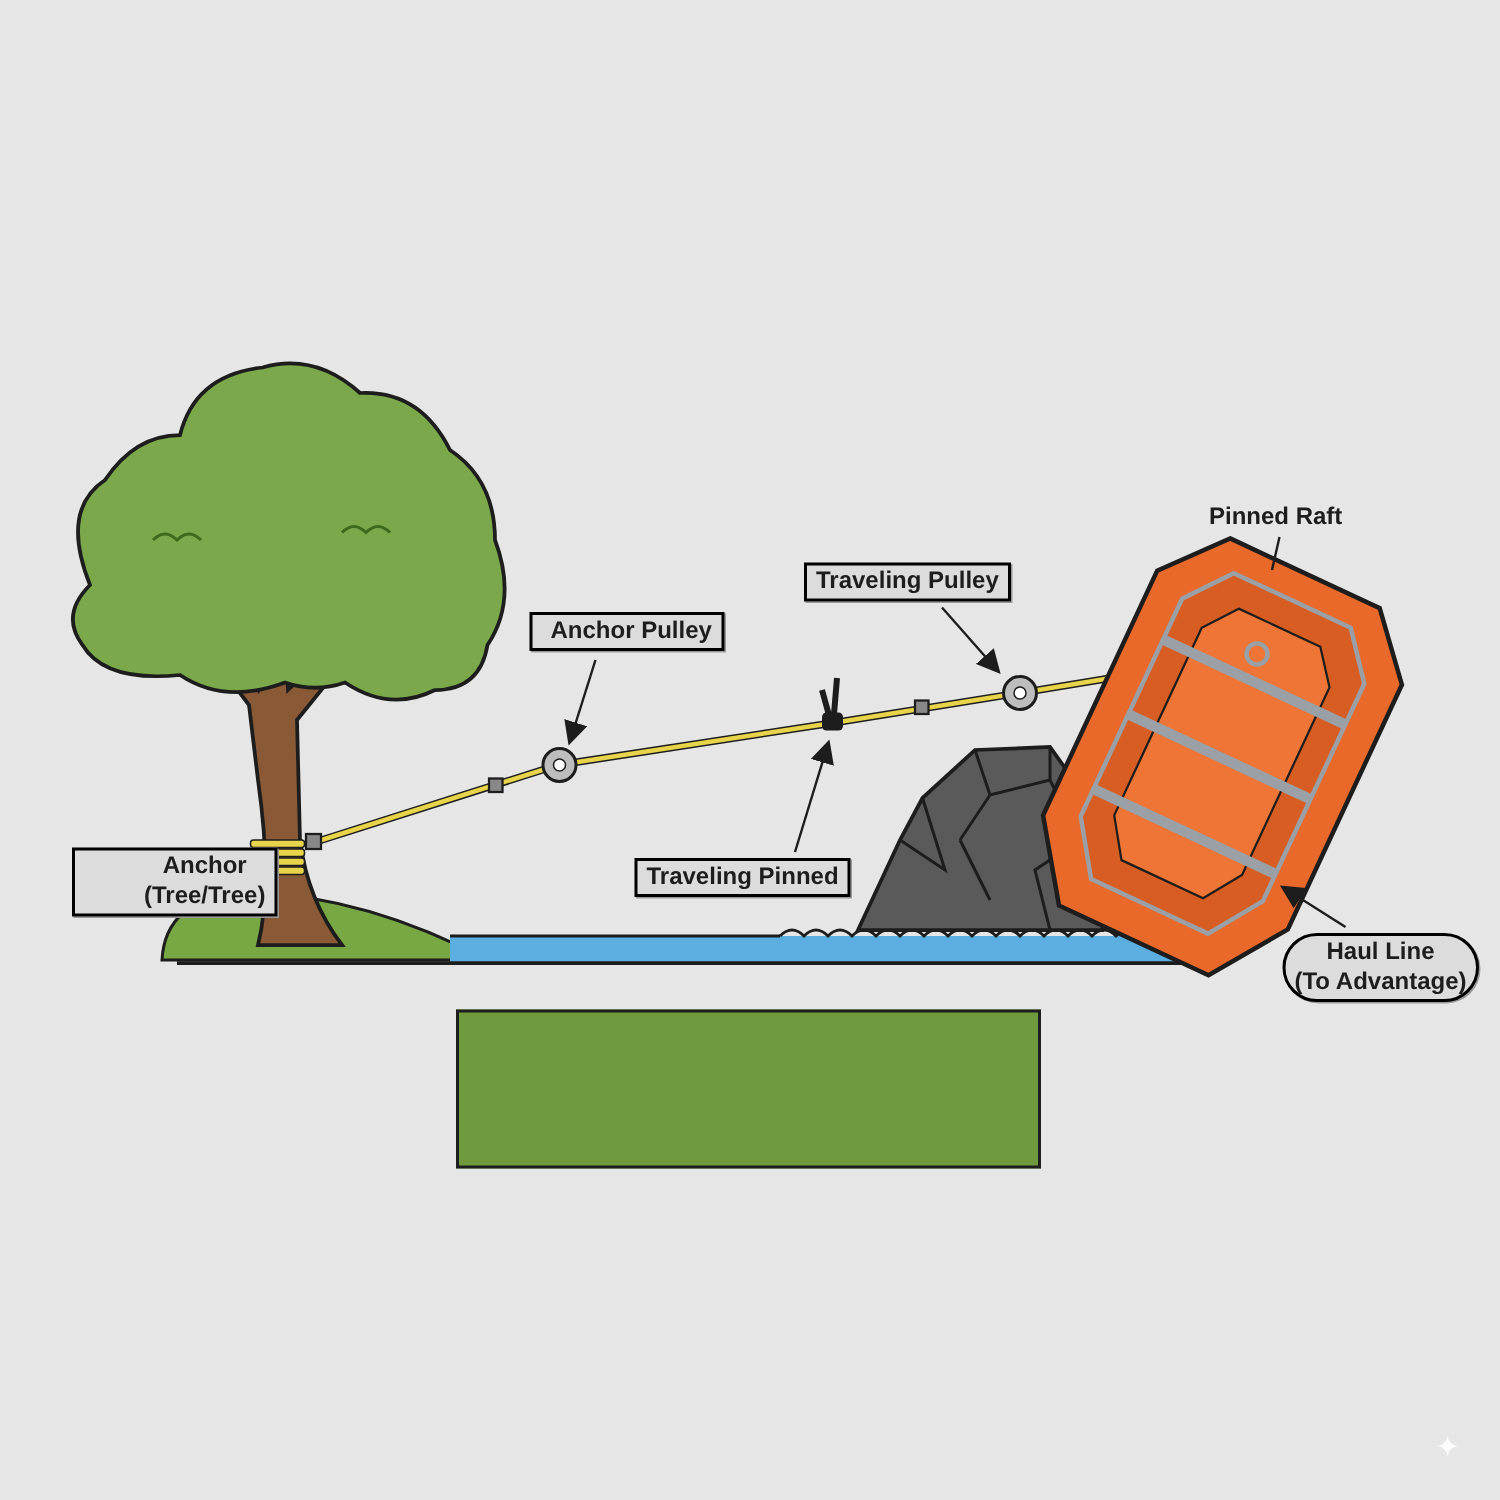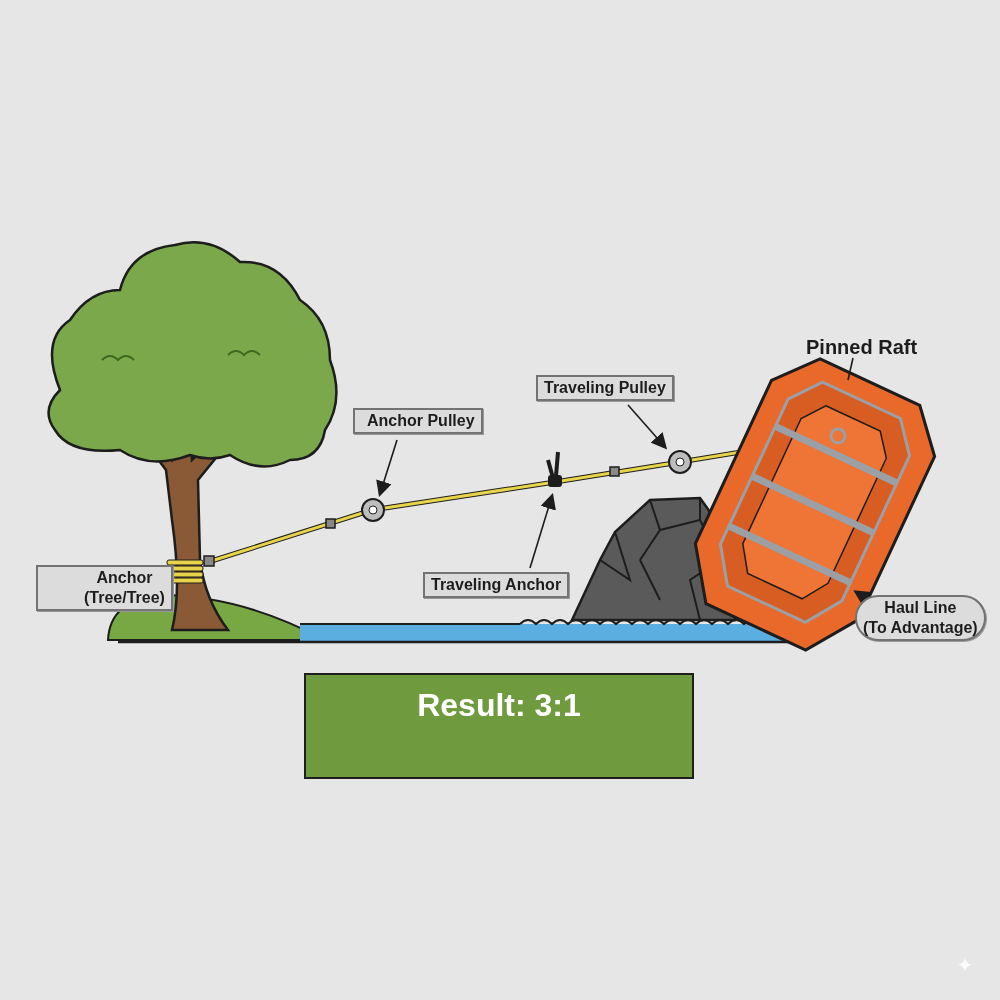--- a/index.html
+++ b/index.html
@@ -1,24 +1,24 @@
 <!DOCTYPE html>
 <html><head>
 <meta charset="utf-8">
 <style>
   html, body { margin:0; padding:0; }
   body { width:1000px; height:1000px; background:#e6e6e6; position:relative; overflow:hidden; font-family:"Liberation Sans", sans-serif; }
   svg.scene { position:absolute; left:0; top:0; width:1000px; height:1000px; }
   .label {
-    position:absolute; background:#dcdcdc; border:2px solid #737373;
+    position:absolute; background:#dcdcdc; border:2px solid #000000;
     color:#1d1d1d; font-family:"Liberation Sans", sans-serif; font-weight:bold;
     font-size:16px; line-height:20px; text-align:center; padding:1px 6px;
     box-shadow: 1px 1px 0 #999; white-space:nowrap;
   }
-  .plain-label { position:absolute; font-weight:bold; font-size:20px; color:#1d1d1d; white-space:nowrap; }
+  .plain-label { position:absolute; font-weight:bold; font-size:16px; color:#1d1d1d; white-space:nowrap; }
   .result-box {
     position:absolute; left:304px; top:673px; width:390px; height:106px;
     background:#6f9a3d; border:2px solid #1e1e1e; box-sizing:border-box;
     color:#fff; text-align:center; font-weight:bold; font-size:32px; line-height:40px;
     padding-top:10px;
   }
   .sparkle { position:absolute; left:955px; top:955px; width:20px; height:20px; color:#fff; font-size:20px; line-height:20px; text-align:center; opacity:0.9; }
 </style>
 </head>
 <body>
@@ -96,35 +96,34 @@
   <g stroke="#1d1d1d" stroke-width="1.6" fill="none">
     <line x1="140" y1="580" x2="163" y2="575" marker-end="url(#arr)"></line>
     <line x1="397" y1="440" x2="380" y2="494" marker-end="url(#arr)"></line>
     <line x1="628" y1="405" x2="665" y2="447" marker-end="url(#arr)"></line>
     <line x1="530" y1="568" x2="552" y2="496" marker-end="url(#arr)"></line>
     <line x1="853" y1="358" x2="848" y2="380"></line>
     <line x1="897" y1="618" x2="856" y2="592" marker-end="url(#arr)"></line>
   </g>
 </svg>
 
-<div class="label" style="left:36px; top:565px;padding-left:46px;">
+<div class="label" style="left:48px; top:565px;padding-left:46px;">
   <div>Anchor</div>
   <div>(Tree/Tree)</div>
 </div>
 
 <div class="label" style="left:353px; top:408px;padding-left:12px;">Anchor Pulley</div>
 
 <div class="label" style="left:536px; top:375px;">Traveling Pulley</div>
 
-<div class="label" style="left:423px; top:572px;">Traveling Anchor</div>
+<div class="label" style="left:423px; top:572px;">Traveling Pinned</div>
 
 <div class="plain-label" style="left:806px; top:336px;">Pinned Raft</div>
 
-<div class="label" style="left:855px; top:595px;border-radius:23px;">
+<div class="label" style="left:855px; top:622px;border-radius:23px;">
   <div>Haul Line</div>
   <div>(To Advantage)</div>
 </div>
 
 <div class="result-box">
-  <div>Result: 3:1</div>
 </div>
 
 <div class="sparkle">✦</div>
 
 </body></html>

